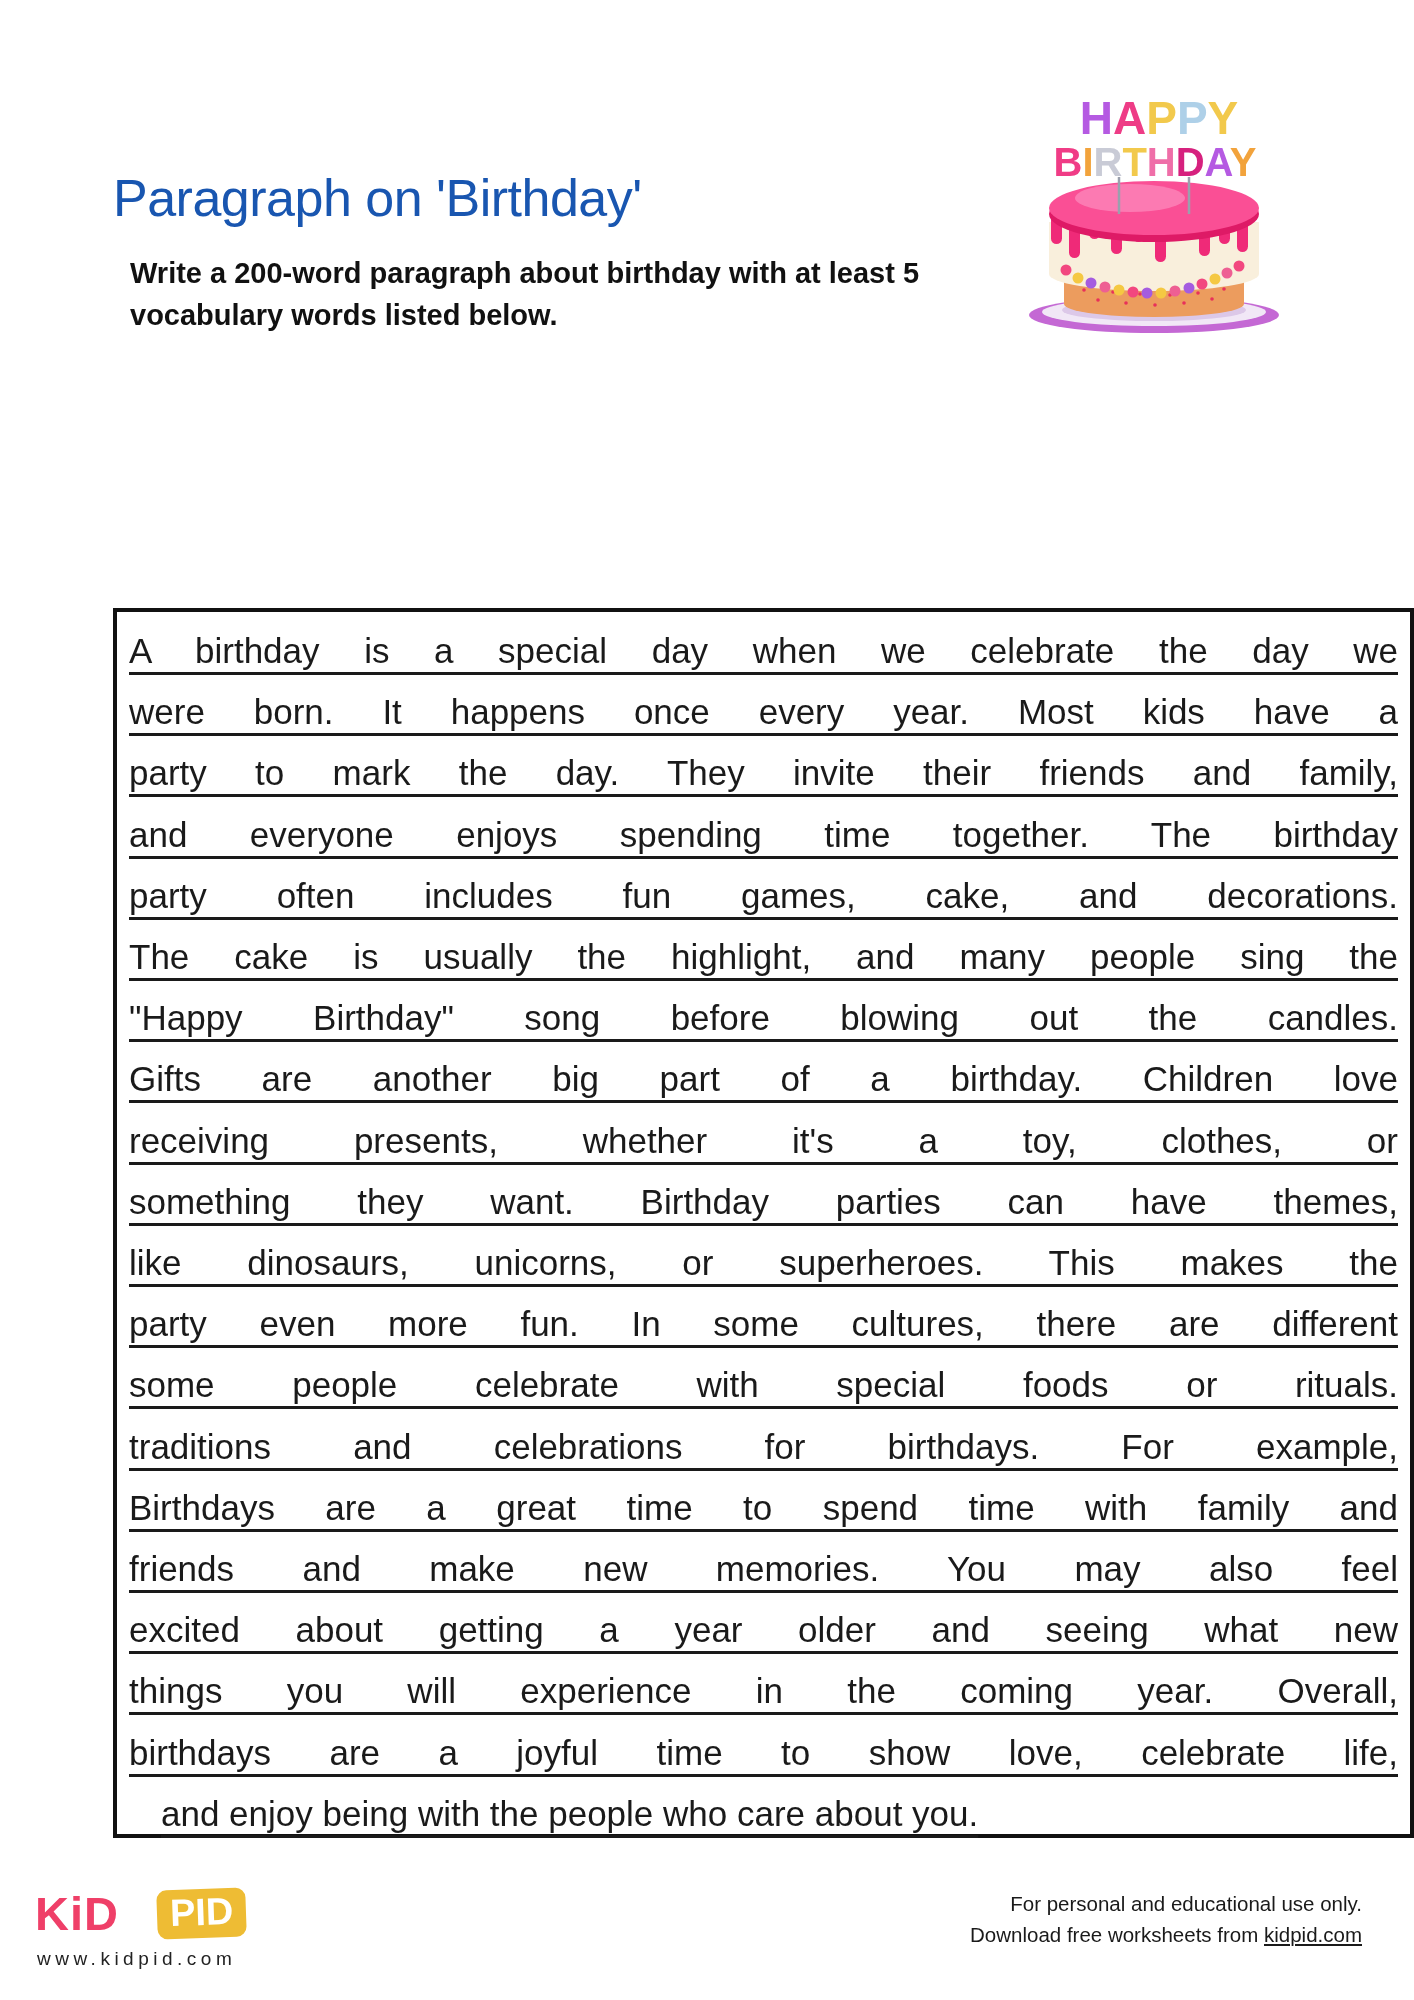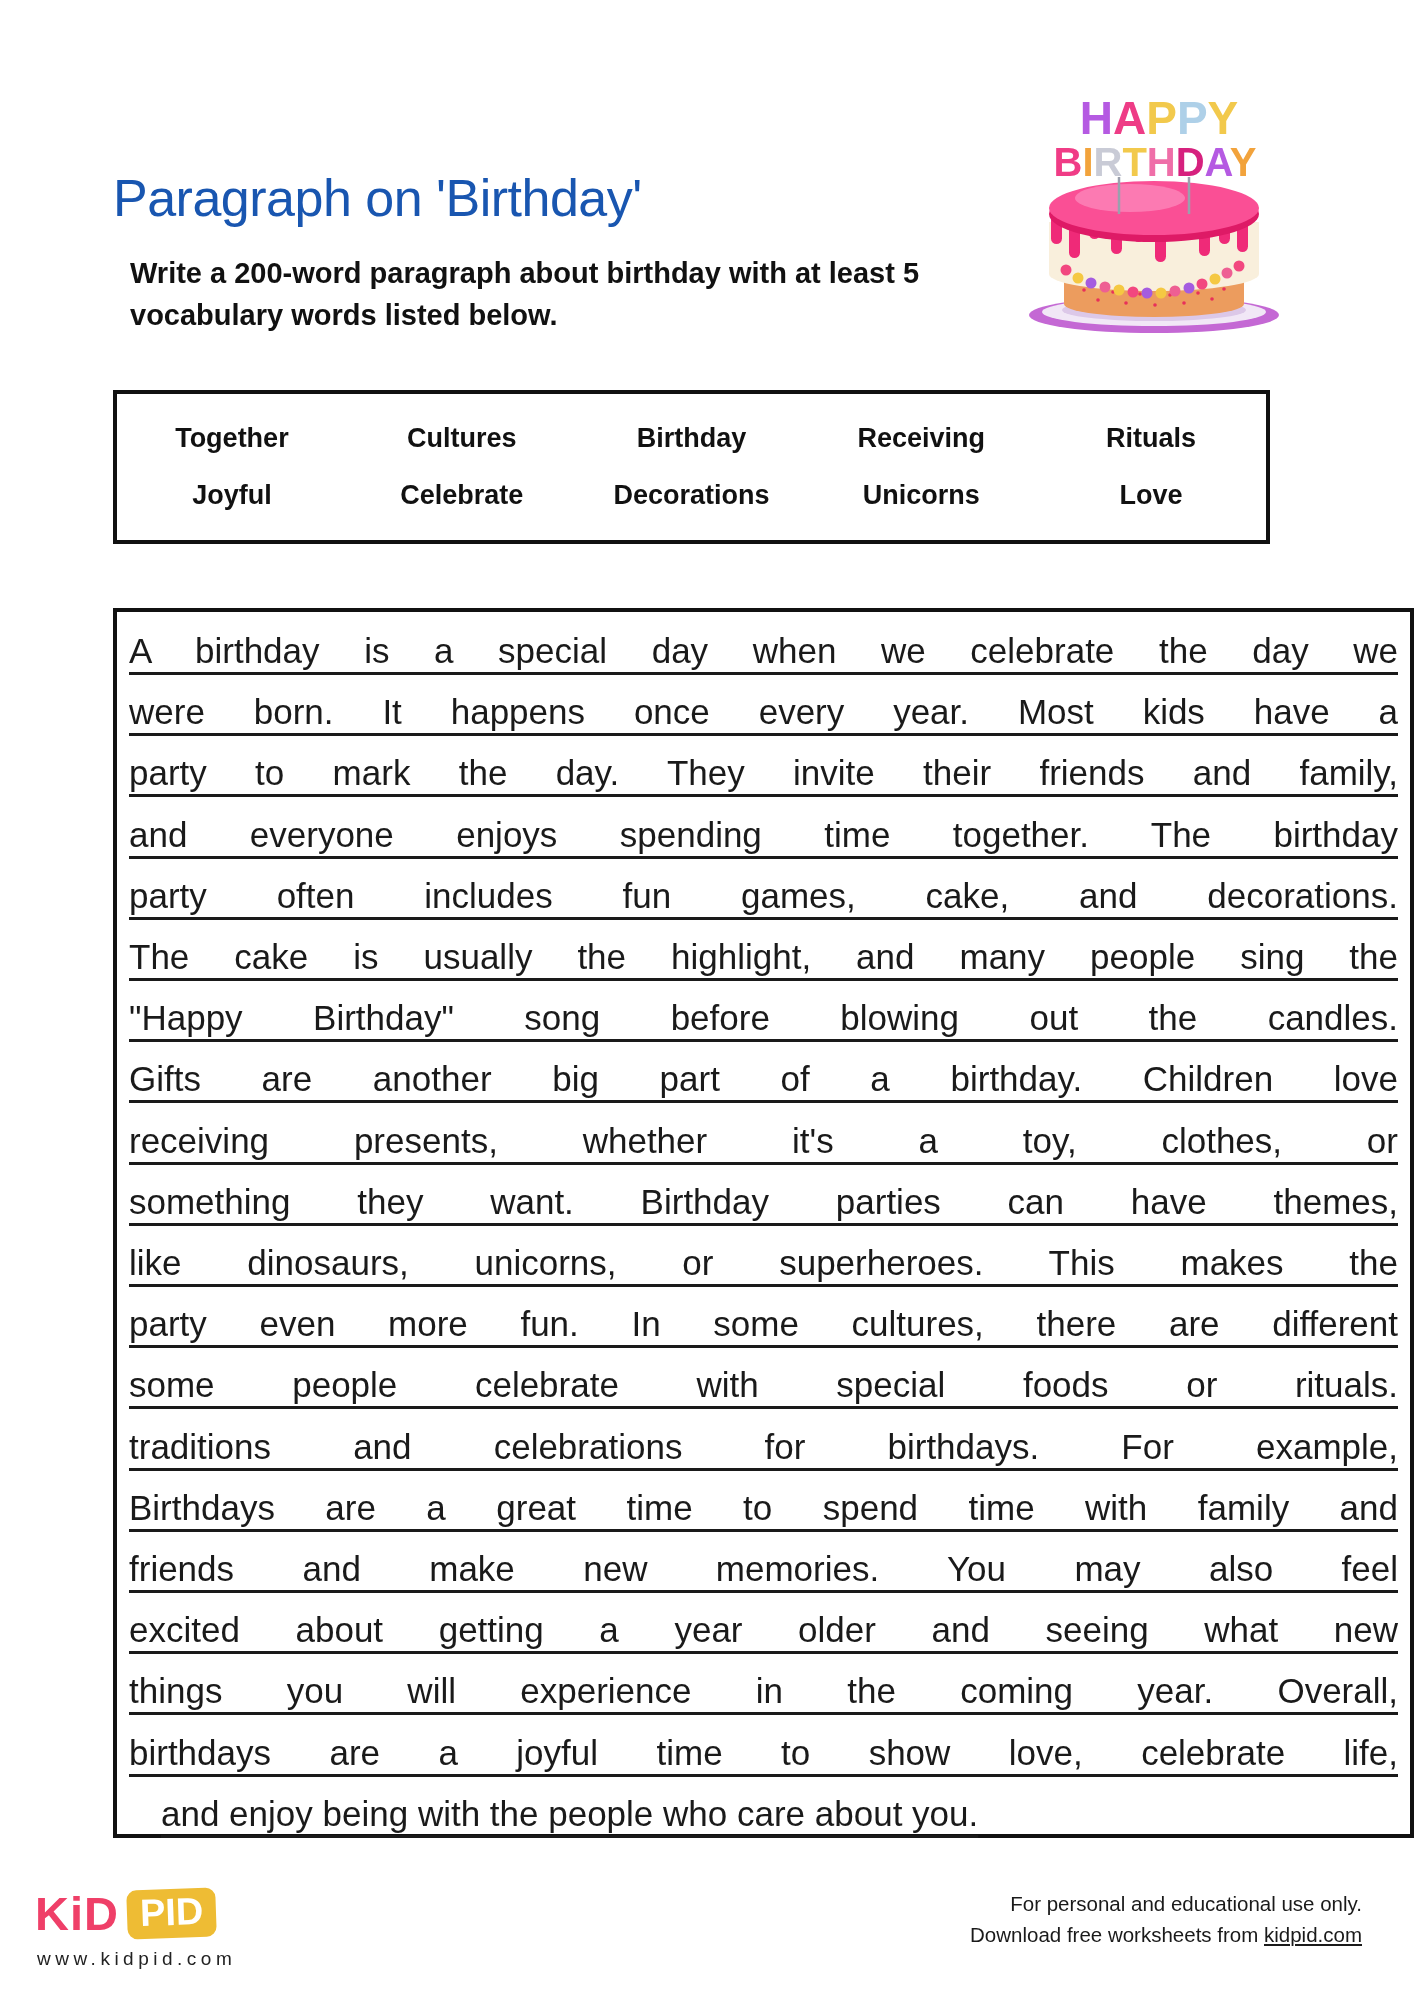--- a/index.html
+++ b/index.html
@@ -24,21 +24,21 @@
   
   .para{position:absolute;left:113px;top:608px;width:1301px;height:1230px;
         border:4px solid #111;box-sizing:border-box;padding:8px 12px 0 12px;}
   .p-line{font-size:35px;line-height:61.2px;color:#1a1a1a;
           text-align:justify;text-align-last:justify;white-space:normal;}
   .p-line span{text-decoration:underline;text-decoration-thickness:3px;
                text-underline-offset:9px;}
   .p-line.last{text-align-last:left;margin-left:32px;}
 
   
-  .footer-logo{position:absolute;left:35px;top:1886px;display:flex;align-items:center;}
+  .footer-logo{position:absolute;left:35px;top:1886px;display:flex;align-items:center;gap:30px;}
   .logo-kid{font-size:47px;font-weight:800;color:#ef3f68;letter-spacing:1px;}
   .logo-pid{margin-left:8px;background:#eebc34;color:#ffffff;font-weight:800;
             font-size:38px;padding:2px 13px 4px 13px;border-radius:10px;
             transform:rotate(-2deg);display:inline-block;}
   .site{position:absolute;left:37px;top:1948px;font-size:19px;letter-spacing:4.5px;color:#222;}
   .note{position:absolute;right:52px;top:1888px;text-align:right;font-size:20.5px;
         line-height:31px;color:#1a1a1a;}
   .note .lnk{text-decoration:underline;}
 </style>
 </head>
@@ -120,32 +120,20 @@
 
       <text x="141" y="62" text-anchor="middle" font-family="Liberation Sans, sans-serif" font-size="46" font-weight="bold" stroke="#ffffff" stroke-width="2" paint-order="stroke">
         <tspan fill="#b55ae2">H</tspan><tspan fill="#ee3c86">A</tspan><tspan fill="#f2c94c">P</tspan><tspan fill="#aed0e8">P</tspan><tspan fill="#f2c94c">Y</tspan>
       </text>
       <text x="137" y="104" text-anchor="middle" font-family="Liberation Sans, sans-serif" font-size="40" font-weight="bold" stroke="#ffffff" stroke-width="2" paint-order="stroke">
         <tspan fill="#f03c86">B</tspan><tspan fill="#f2a33c">I</tspan><tspan fill="#c9cbd6">R</tspan><tspan fill="#f2c94c">T</tspan><tspan fill="#ef6ea8">H</tspan><tspan fill="#d6217e">D</tspan><tspan fill="#b55ae2">A</tspan><tspan fill="#f2a33c">Y</tspan>
       </text>
     </svg>
   </div>
 
-  <div class="vocab">
-    <div class="w">Together</div>
-    <div class="w">Cultures</div>
-    <div class="w">Birthday</div>
-    <div class="w">Receiving</div>
-    <div class="w">Rituals</div>
-    <div class="w">Joyful</div>
-    <div class="w">Celebrate</div>
-    <div class="w">Decorations</div>
-    <div class="w">Unicorns</div>
-    <div class="w">Love</div>
-  </div>
 
   <div class="para">
     <div class="p-line"><span>A birthday is a special day when we celebrate the day we</span></div>
     <div class="p-line"><span>were born. It happens once every year. Most kids have a</span></div>
     <div class="p-line"><span>party to mark the day. They invite their friends and family,</span></div>
     <div class="p-line"><span>and everyone enjoys spending time together. The birthday</span></div>
     <div class="p-line"><span>party often includes fun games, cake, and decorations.</span></div>
     <div class="p-line"><span>The cake is usually the highlight, and many people sing the</span></div>
     <div class="p-line"><span>"Happy Birthday" song before blowing out the candles.</span></div>
     <div class="p-line"><span>Gifts are another big part of a birthday. Children love</span></div>

